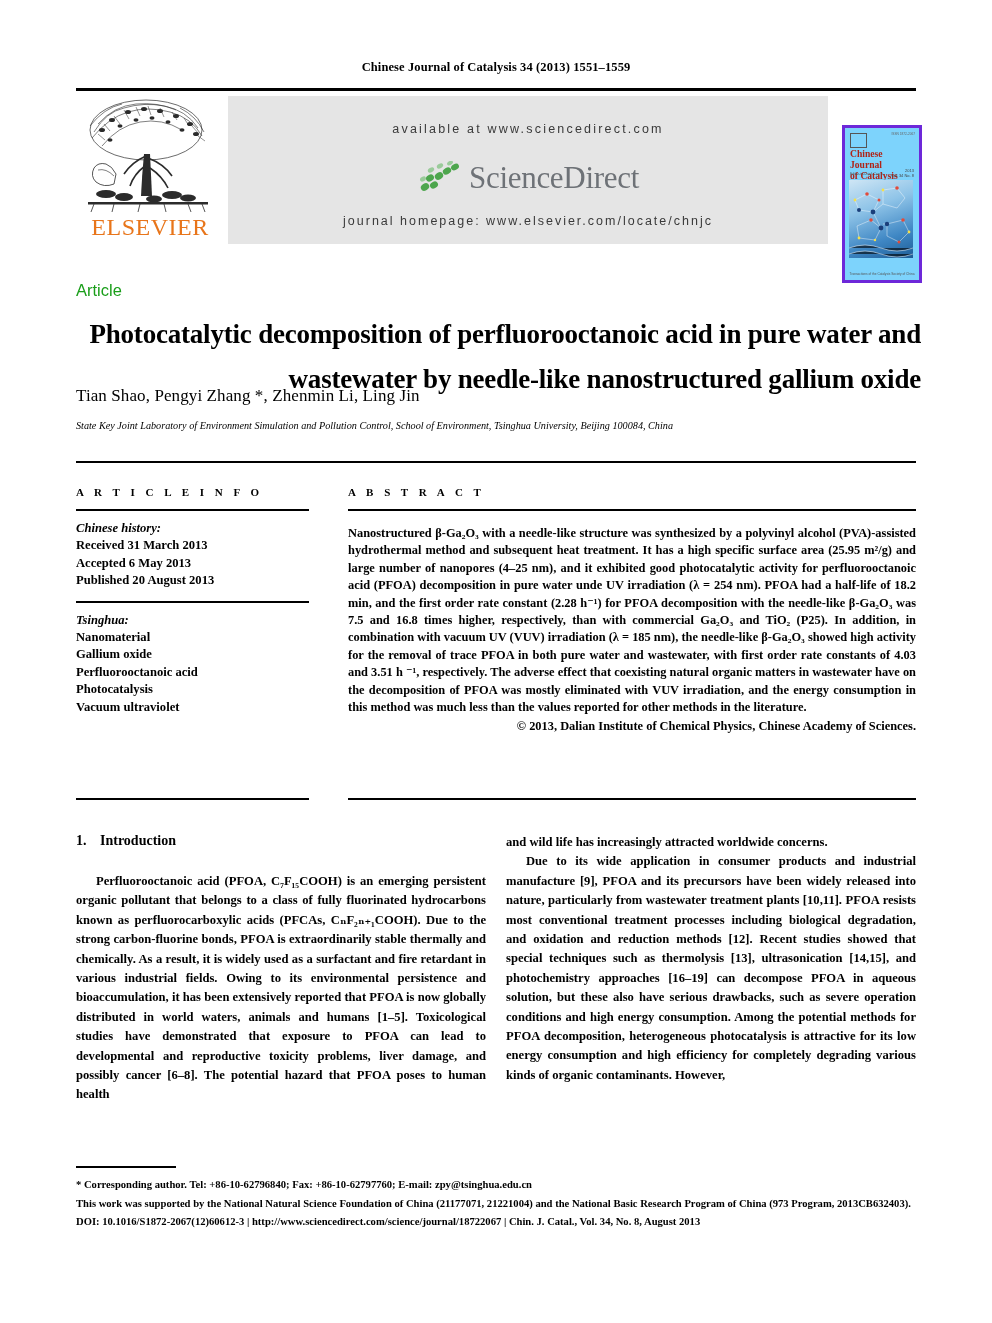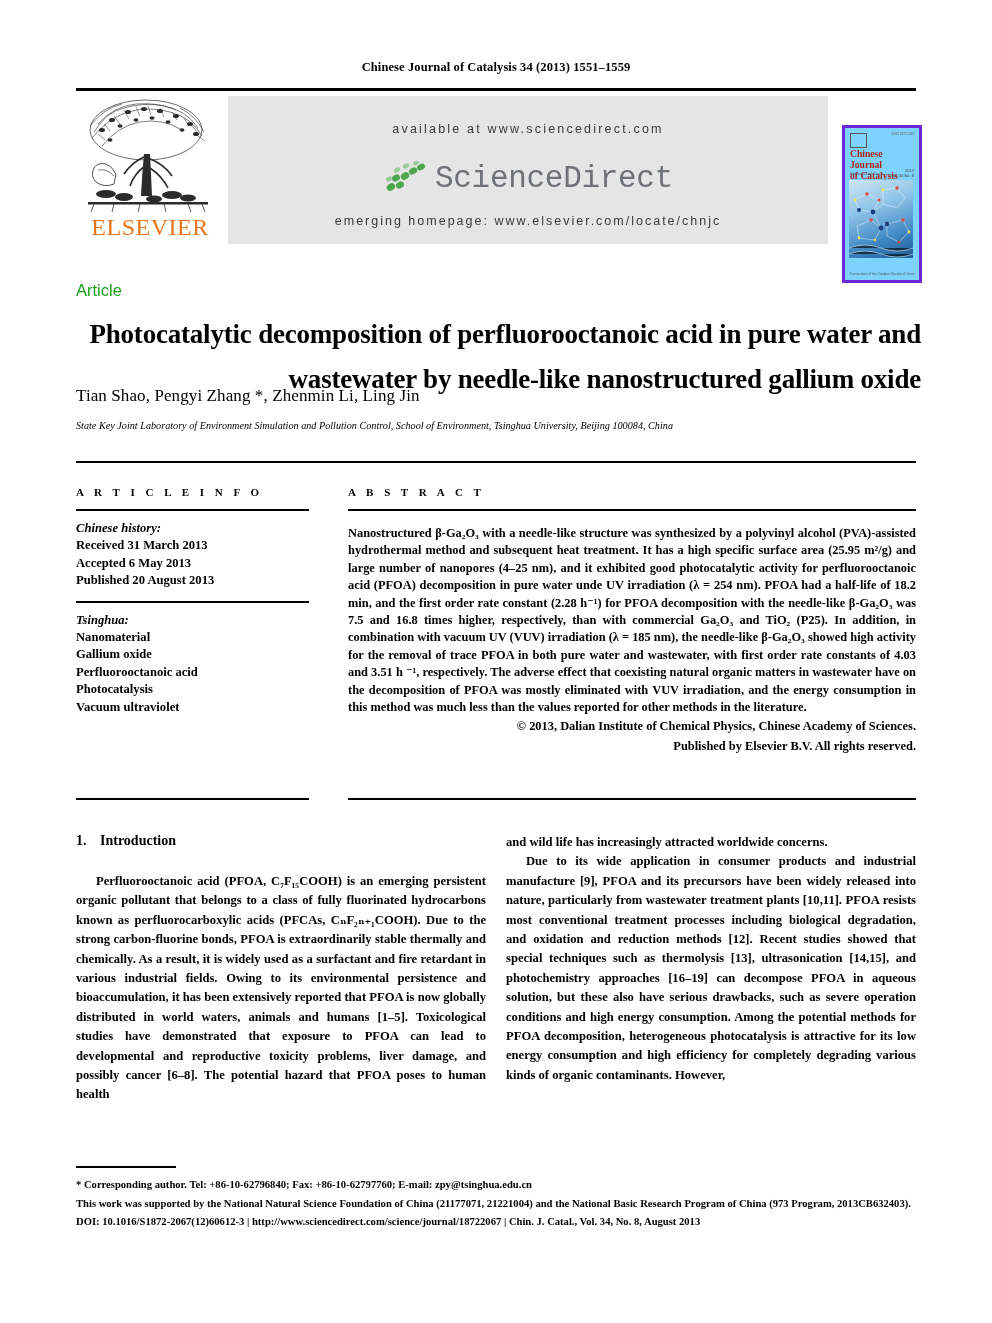--- a/index.html
+++ b/index.html
@@ -89,21 +89,21 @@
     position: absolute;
     left: 0; top: 58px;
     width: 600px;
     height: 48px;
     display: flex;
     align-items: center;
     justify-content: center;
   }
   .sd-leaves { width: 46px; height: 34px; margin-right: 6px; }
   .sd-word {
-    font-family: Liberation Mono, monospace;
+    font-family: Liberation Serif, serif;
     font-size: 31px;
     color: #6e7277;
     letter-spacing: -0.3px;
   }
   .sd-homepage {
     position: absolute;
     left: 0; top: 118px;
     width: 600px;
     text-align: center;
     font-family: "Liberation Sans", sans-serif;
@@ -390,21 +390,21 @@
             <g fill="#9acb9a">
               <ellipse cx="6" cy="18" rx="3.2" ry="2.2" transform="rotate(-30 6 18)"></ellipse>
               <ellipse cx="14" cy="9" rx="3.4" ry="2.2" transform="rotate(-30 14 9)"></ellipse>
               <ellipse cx="23" cy="5" rx="3.4" ry="2.2" transform="rotate(-30 23 5)"></ellipse>
               <ellipse cx="33" cy="2" rx="3.2" ry="2.0" transform="rotate(-30 33 2)"></ellipse>
             </g>
           </svg>
         </span>
         <span class="sd-word">ScienceDirect</span>
       </div>
-      <div class="sd-homepage">emerging homepage: www.elsevier.com/locate/chnjc</div>
+      <div class="sd-homepage">journal homepage: www.elsevier.com/locate/chnjc</div>
     </div>
 
     <div class="cover">
       <div class="cover-elsevier-mark"></div>
       <div class="cover-topright">ISSN 1872-2067</div>
       <div class="cover-title">
         <div>Chinese Journal</div>
         <div>of Catalysis</div>
       </div>
       <div class="cover-sub">Editor-in-Chief: Can Li</div>
@@ -473,21 +473,20 @@
     <div class="kw-line">Perfluorooctanoic acid</div>
     <div class="kw-line">Photocatalysis</div>
     <div class="kw-line">Vacuum ultraviolet</div>
   </div>
 
   <div class="abs-col">
     <div class="col-head">A B S T R A C T</div>
     <div class="rule-thin"></div>
     <div class="abs-body">Nanostructured β-Ga₂O₃ with a needle-like structure was synthesized by a polyvinyl alcohol (PVA)-assisted hydrothermal method and subsequent heat treatment. It has a high specific surface area (25.95 m²/g) and large number of nanopores (4–25 nm), and it exhibited good photocatalytic activity for perfluorooctanoic acid (PFOA) decomposition in pure water unde UV irradiation (λ = 254 nm). PFOA had a half-life of 18.2 min, and the first order rate constant (2.28 h⁻¹) for PFOA decomposition with the needle-like β-Ga₂O₃ was 7.5 and 16.8 times higher, respectively, than with commercial Ga₂O₃ and TiO₂ (P25). In addition, in combination with vacuum UV (VUV) irradiation (λ = 185 nm), the needle-like β-Ga₂O₃ showed high activity for the removal of trace PFOA in both pure water and wastewater, with first order rate constants of 4.03 and 3.51 h ⁻¹, respectively. The adverse effect that coexisting natural organic matters in wastewater have on the decomposition of PFOA was mostly eliminated with VUV irradiation, and the energy consumption in this method was much less than the values reported for other methods in the literature.</div>
     <div class="abs-copy">© 2013, Dalian Institute of Chemical Physics, Chinese Academy of Sciences.</div>
-    <div class="abs-copy">Published by Elsevier B.V. All rights reserved.</div>
   </div>
 
   <div class="rule-info-bottom"></div>
   <div class="rule-abs-bottom"></div>
 
   <div class="sec-title">
     <span class="sec-num">1.</span><span>Introduction</span>
   </div>
 
   <div class="body-col body-left">

